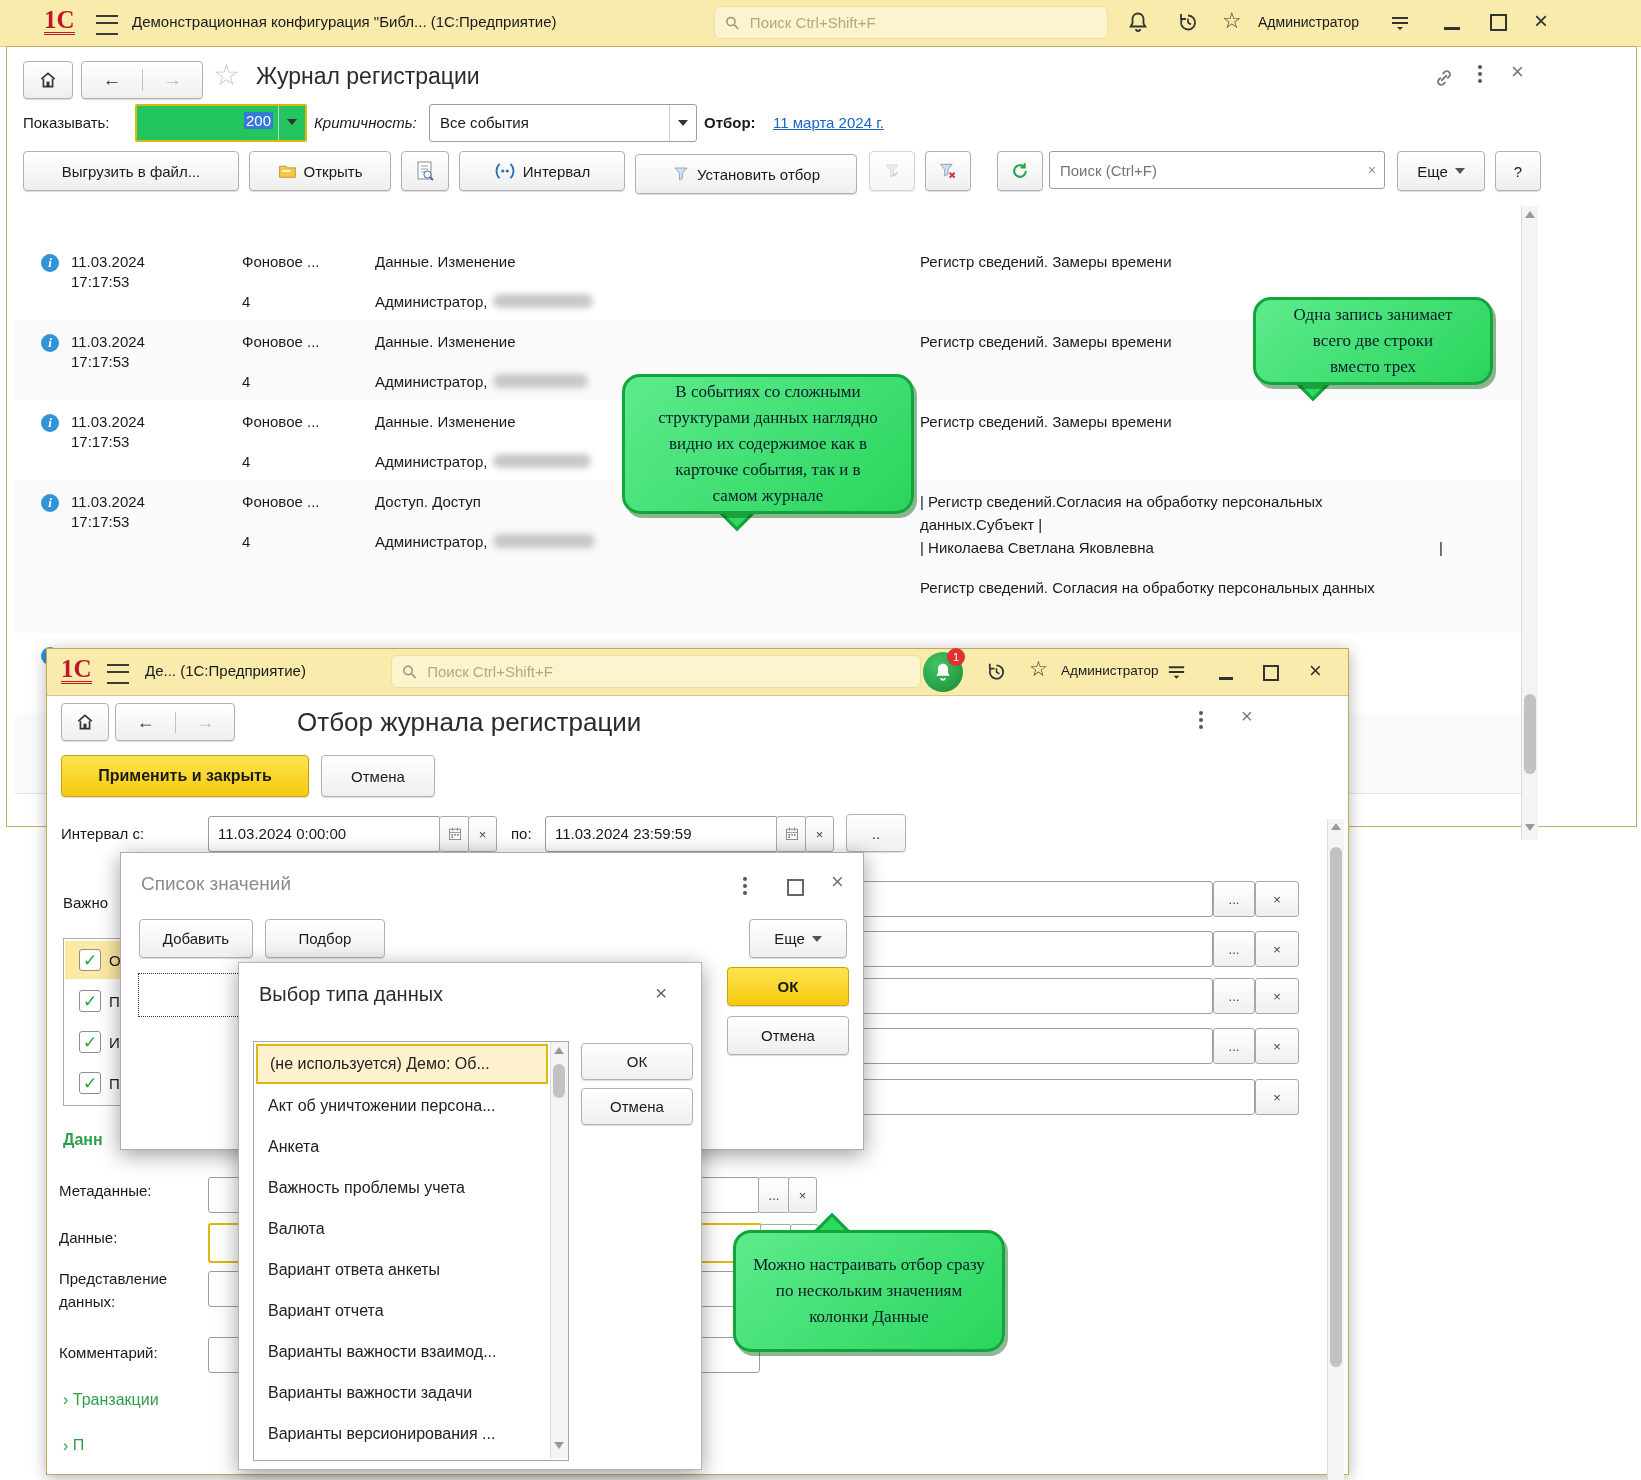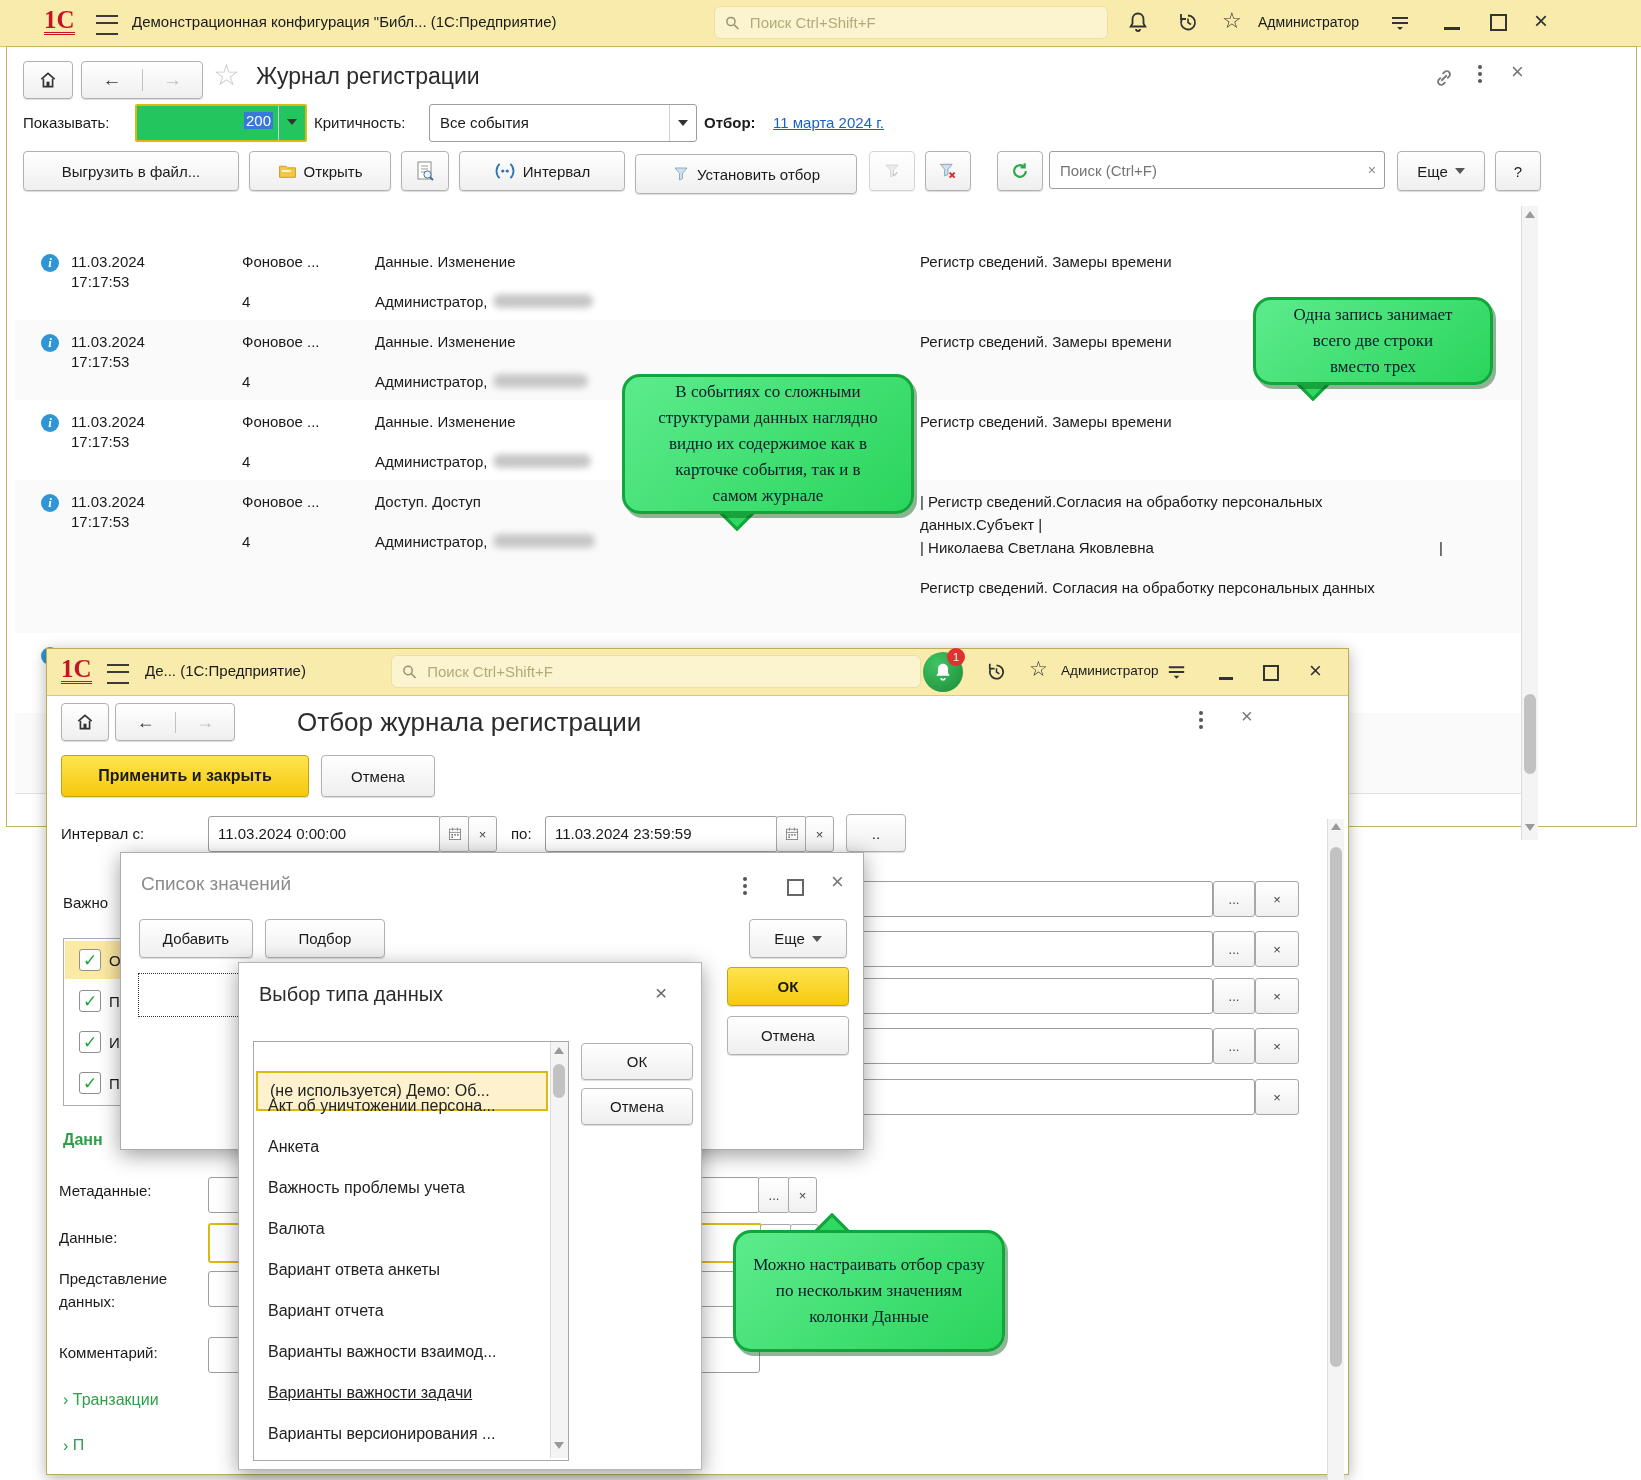--- a/index.html
+++ b/index.html
@@ -113,21 +113,21 @@
     <span class="vdots" style="left:1471px;top:18px;"></span>
     <span class="abs" style="left:1504px;top:12px;font-size:22px;color:#777;">×</span>
 
     <span class="txt" style="left:16px;top:67px;">Показывать:</span>
     <div class="abs" style="left:128px;top:57px;width:168px;height:34px;border:2px solid #dcb90f;border-radius:2px;background:#22c55e;">
       <span class="abs" style="right:32px;top:6px;font-size:15px;background:#3779d9;color:#fff;padding:0 2px;">200</span>
       <span class="abs" style="right:0;top:0;width:26px;height:100%;border-left:1px solid #cfcfcf;">
           <i class="caret-abs" style="left:8px;top:13px;"></i>
         </span>
     </div>
-    <span class="txt" style="left:307px;top:67px;">Критичность:</span>
+    <span class="txt" style="left:307px;top:67px;font-style:italic;">Критичность:</span>
     <div class="fld" style="left:422px;top:57px;width:266px;height:36px;">
       <span class="fld-txt" style="left:10px;top:9px;">Все события</span>
       <span class="abs" style="right:0;top:0;width:26px;height:100%;border-left:1px solid #d0d0d0;">
           <i class="caret-abs" style="left:8px;top:15px;"></i>
         </span>
     </div>
     <span class="txt" style="left:697px;top:67px;font-weight:bold;">Отбор:</span>
     <span class="txt link" style="left:766px;top:67px;">11 марта 2024 г.</span>
 
     <div class="btn" style="left:16px;top:104px;width:214px;height:38px;">
@@ -504,29 +504,29 @@
       </div>
     <div class="btn" style="left:606px;top:163px;width:120px;height:37px;">
         <span>Отмена</span>
       </div>
   </div>
 
   <div class="window" style="left:238px;top:962px;width:462px;height:506px;border:1px solid #b5b5b5;box-shadow:0 5px 20px rgba(0,0,0,.38);z-index:30;">
     <span class="abs" style="left:20px;top:20px;font-size:20px;color:#2b2b2b;">Выбор типа данных</span>
     <span class="abs" style="left:416px;top:18px;font-size:21px;color:#666;">×</span>
     <div class="abs" style="left:14px;top:78px;width:314px;height:418px;border:1px solid #a8a8a8;background:#fff;overflow:hidden;">
-      <div class="listitem" style="left:2px;top:2px;width:292px;height:40px;background:#fdf2cd;border:2px solid #dcb90f;margin-top:27px;">(не используется) Демо: Об...</div>
+      <div class="listitem" style="left:2px;top:2px;width:292px;height:40px;background:#fdf2cd;border:2px solid #dcb90f;">(не используется) Демо: Об...</div>
       <div class="listitem" style="left:2px;top:43px;width:292px;height:41px;">Акт об уничтожении персона...</div>
       <div class="listitem" style="left:2px;top:84px;width:292px;height:41px;">Анкета</div>
       <div class="listitem" style="left:2px;top:125px;width:292px;height:41px;">Важность проблемы учета</div>
       <div class="listitem" style="left:2px;top:166px;width:292px;height:41px;">Валюта</div>
       <div class="listitem" style="left:2px;top:207px;width:292px;height:41px;">Вариант ответа анкеты</div>
       <div class="listitem" style="left:2px;top:248px;width:292px;height:41px;">Вариант отчета</div>
       <div class="listitem" style="left:2px;top:289px;width:292px;height:41px;">Варианты важности взаимод...</div>
-      <div class="listitem" style="left:2px;top:330px;width:292px;height:41px;text-decoration:underline;">Варианты важности задачи</div>
+      <div class="listitem" style="left:2px;top:330px;width:292px;height:41px;">Варианты важности задачи</div>
       <div class="listitem" style="left:2px;top:371px;width:292px;height:41px;">Варианты версионирования ...</div>
       <div class="scrolltrack" style="left:296px;top:0;width:17px;height:416px;">
         <i class="sarrow-up" style="left:3px;top:5px;"></i>
         <span class="scrollthumb" style="left:2px;top:22px;width:12px;height:34px;"></span>
         <i class="sarrow-dn" style="left:3px;top:400px;"></i>
       </div>
     </div>
     <div class="btn" style="left:342px;top:80px;width:110px;height:35px;">
         <span>ОК</span>
       </div>

